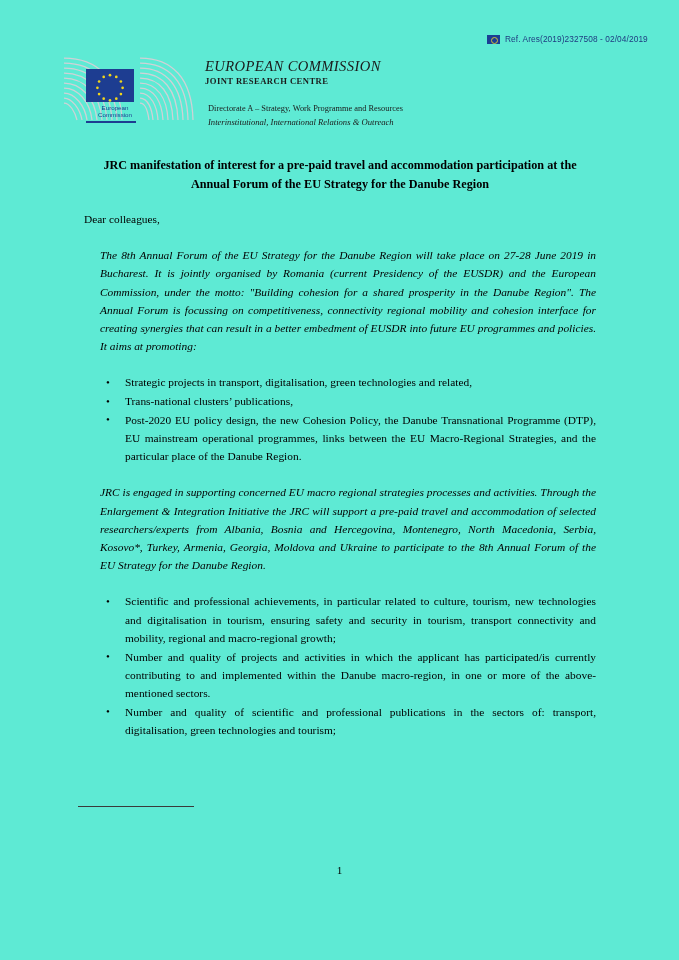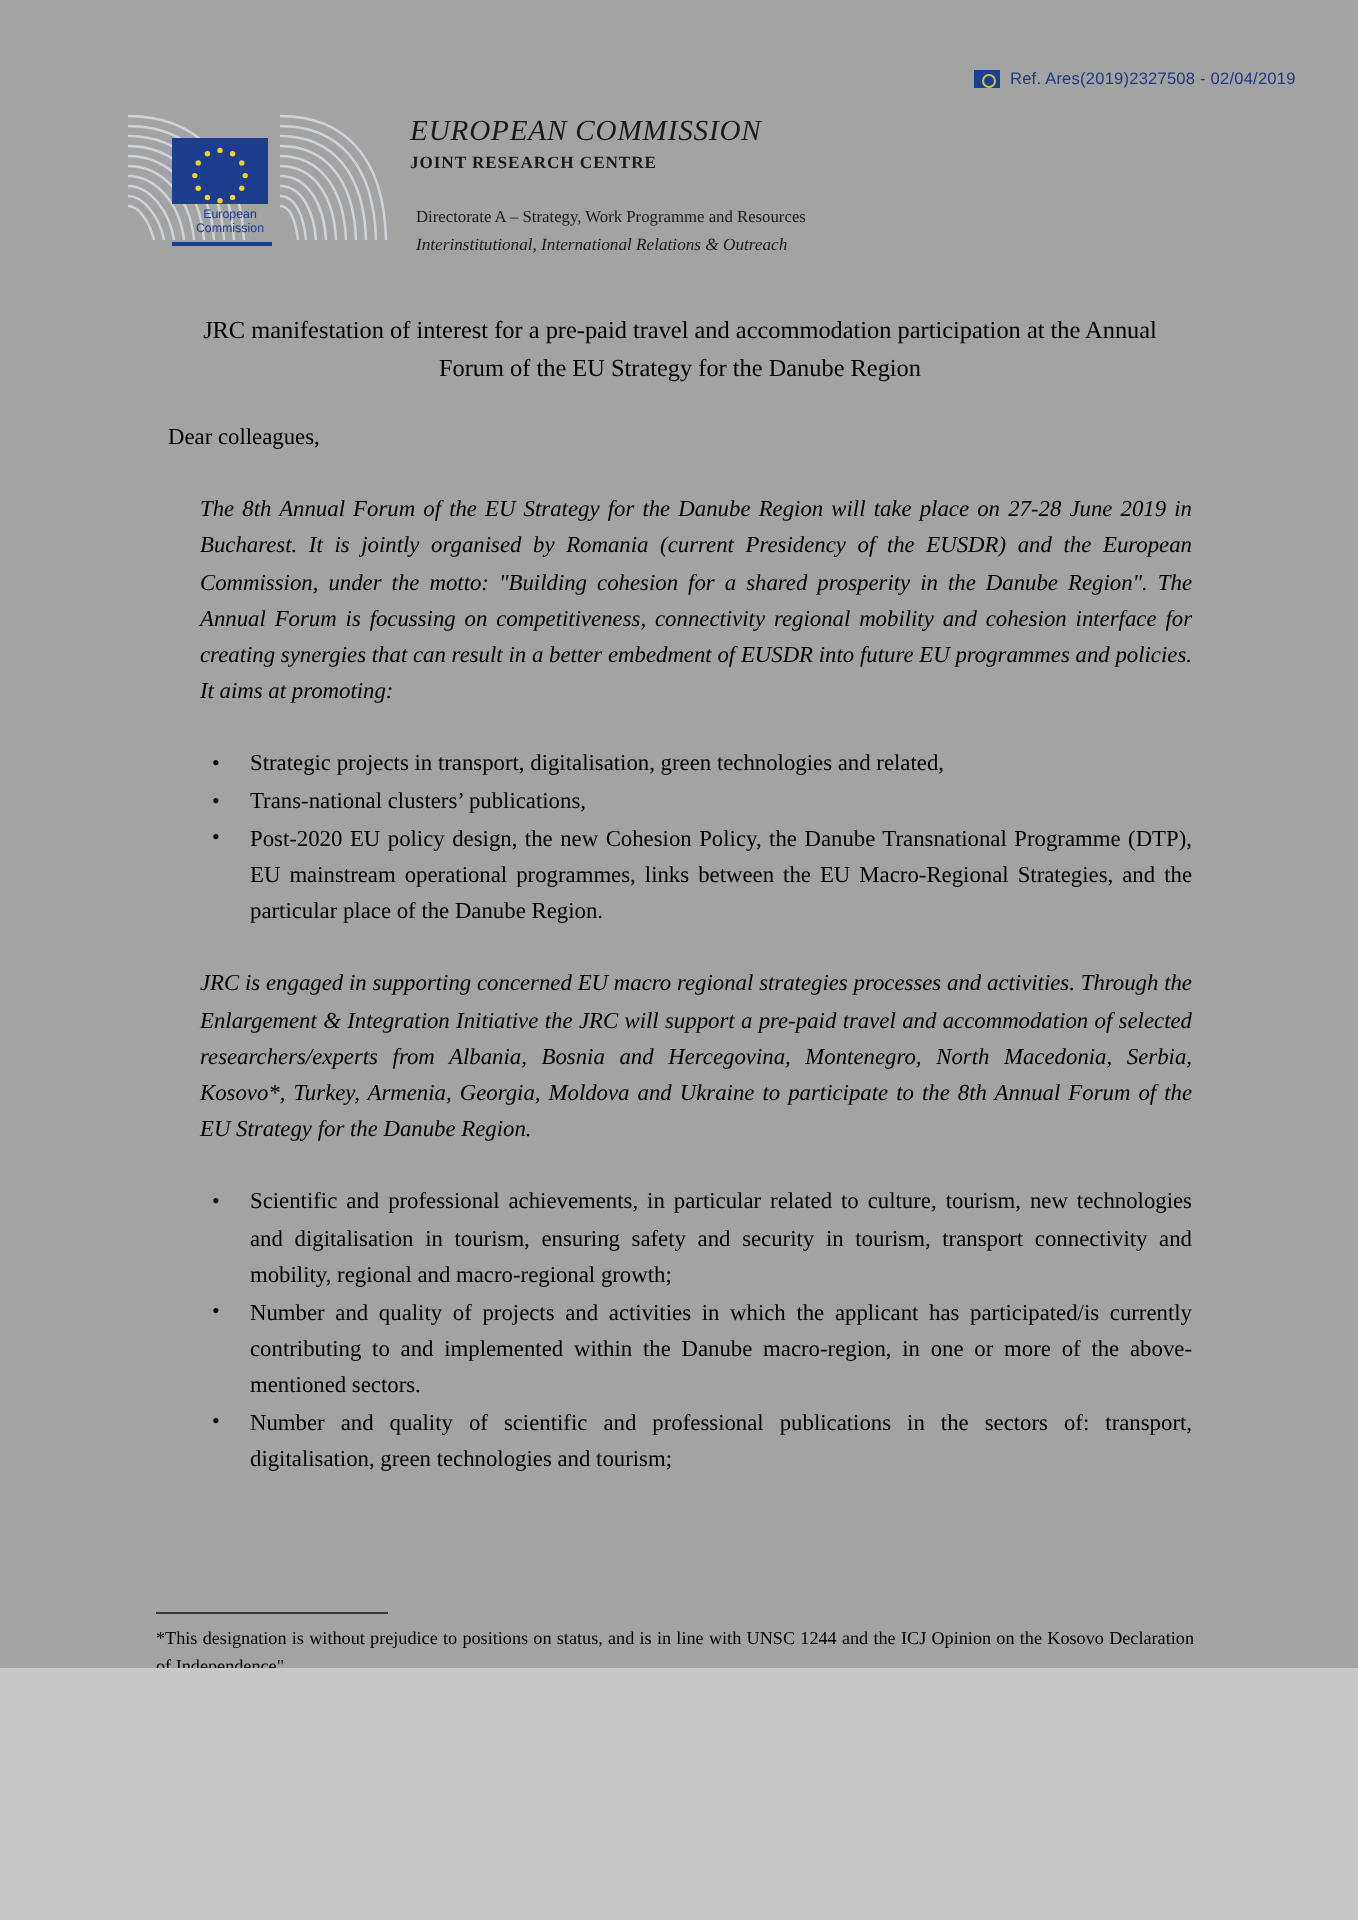--- a/index.html
+++ b/index.html
@@ -3,22 +3,22 @@
 <meta charset="utf-8">
 <style>
   html, body {
     margin: 0;
     padding: 0;
     background: #c8c8c8;
   }
   .page {
     position: relative;
     width: 679px;
-    height: 834px;
-    background: #a3a3a3;
+    height: 960px;
+    background: #5eead4;
     margin: 0 auto;
     overflow: hidden;
     font-family: "Liberation Serif", "DejaVu Serif", serif;
     color: #000000;
   }
 
   
   .ares-stamp {
     position: absolute;
     top: 34px;
@@ -145,21 +145,21 @@
   }
 
   
   .doc-title {
     position: absolute;
     left: 85px;
     top: 156px;
     width: 510px;
     text-align: center;
     font-size: 12.2px;
-    font-weight: normal;
+    font-weight: bold;
     line-height: 19px;
   }
   .body-area {
     position: absolute;
     left: 84px;
     top: 210px;
     width: 512px;
     font-size: 11.4px;
     line-height: 18.2px;
   }
@@ -311,17 +311,16 @@
     <p class="para">JRC is engaged in supporting concerned EU macro regional strategies processes and activities. Through the Enlargement &amp; Integration Initiative the JRC   will support a pre-paid travel and accommodation of selected researchers/experts  from  Albania, Bosnia and Hercegovina, Montenegro, North Macedonia, Serbia, Kosovo*, Turkey, Armenia, Georgia, Moldova and Ukraine to participate to the 8th Annual Forum of the EU Strategy for the Danube Region.</p>
 
     <ul class="bullets">
       <li>Scientific and professional achievements, in particular related to culture, tourism, new technologies and digitalisation in tourism, ensuring safety and security in tourism, transport connectivity and mobility,  regional and macro-regional growth;</li>
       <li>Number and quality of projects and activities in which the applicant has participated/is currently contributing to and implemented within the Danube macro-region, in one or more of the above-mentioned sectors.</li>
       <li>Number and quality of scientific and professional publications in the sectors of: transport, digitalisation, green technologies and tourism;</li>
     </ul>
   </div>
 
   <div class="footnote-rule"></div>
-  <div class="footnote">*This designation is without prejudice to positions on status, and is in line with UNSC 1244 and the   ICJ Opinion on the Kosovo Declaration of Independence"</div>
 
   <div class="page-number">1</div>
 
 </div>
 
 </body></html>

